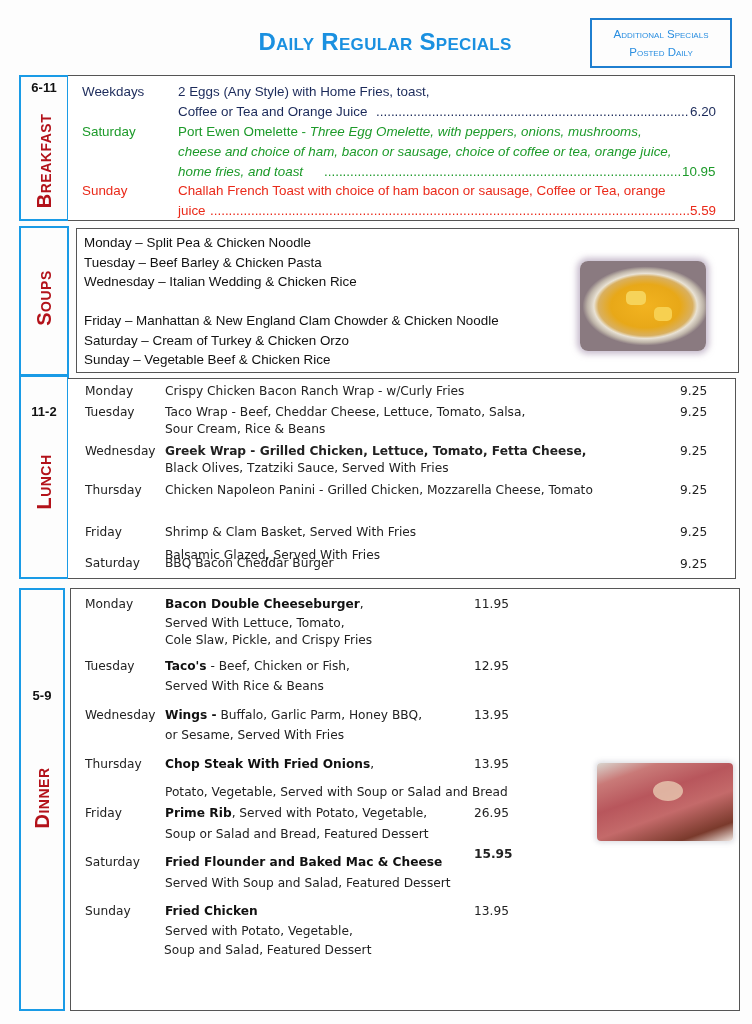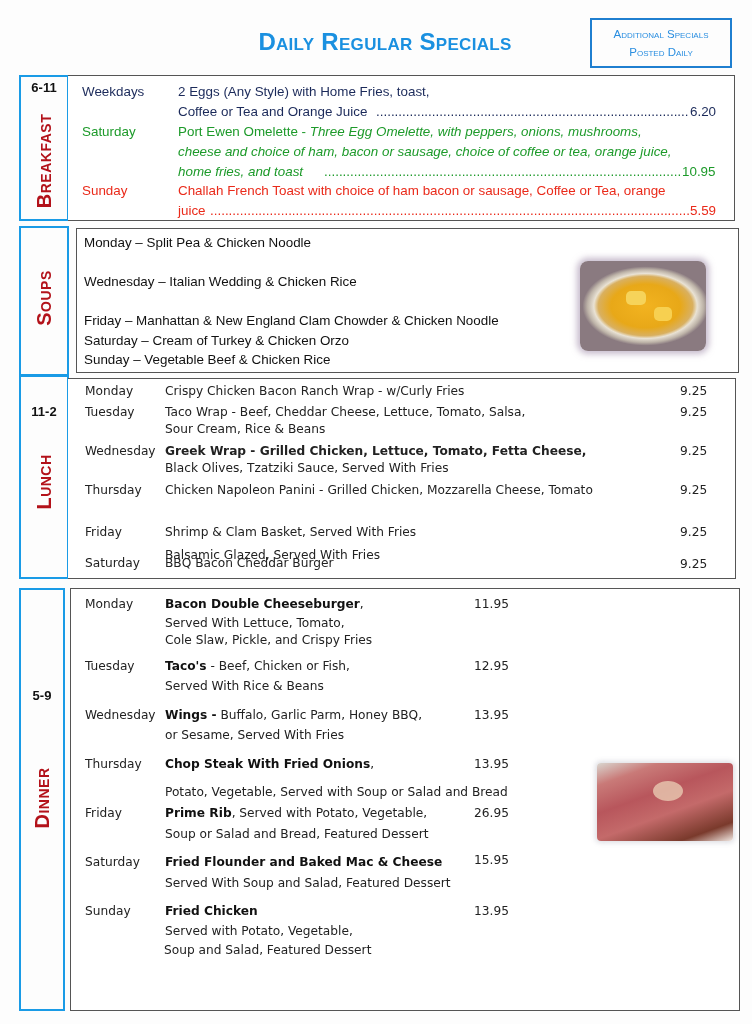--- a/index.html
+++ b/index.html
@@ -55,20 +55,21 @@
   <div class="row bf-red" style="left:110px;top:127px;">juice</div>
   <div class="dots bf-red" style="left:142px;top:127px;width:480px;">....................................................................................................................................................................</div>
   <div class="price bf-red" style="left:622px;top:127px;">5.59</div>
 </div>
 
 <div class="abs side" style="left:19px;top:226px;width:50px;height:150px;">
   <div class="vlabel" style="top:70px;font-size:20px;transform:translate(-50%,-50%) rotate(-90deg);">Soups</div>
 </div>
 <div class="abs box cal" style="left:76px;top:228px;width:663px;height:145px;">
   <div class="row" style="left:7px;top:6px;">Monday – Split Pea &amp; Chicken Noodle</div>
+  <div class="row" style="left:7px;top:25.5px;">Tuesday – Beef Barley &amp; Chicken Pasta</div>
   <div class="row" style="left:7px;top:45px;">Wednesday – Italian Wedding &amp; Chicken Rice</div>
   <div class="row" style="left:7px;top:84px;">Friday – Manhattan &amp; New England Clam Chowder &amp; Chicken Noodle</div>
   <div class="row" style="left:7px;top:103.5px;">Saturday – Cream of Turkey &amp; Chicken Orzo</div>
   <div class="row" style="left:7px;top:123px;">Sunday – Vegetable Beef &amp; Chicken Rice</div>
   <div class="photo" style="left:503px;top:32px;width:126px;height:90px;background:radial-gradient(ellipse 50% 44% at 52% 50%, #f2b320 0%, #e8a818 55%, #d9b060 75%, #e9e2d4 82%, #bdb3a8 92%, #8a7a80 100%);">
     <div class="abs" style="left:46px;top:30px;width:20px;height:14px;background:#f6d35a;border-radius:5px;"></div>
     <div class="abs" style="left:74px;top:46px;width:18px;height:14px;background:#f7d050;border-radius:5px;"></div>
   </div>
 </div>
 
@@ -133,21 +134,21 @@
   <div class="price" style="left:403px;top:168px;">13.95</div>
 
   <div class="row" style="left:14px;top:217px;">Friday</div>
   <div class="row" style="left:94px;top:217px;"><b class="b">Prime Rib</b><span>, Served with Potato, Vegetable,</span></div>
   <div class="row" style="left:94px;top:238px;">Soup or Salad and Bread, Featured Dessert</div>
   <div class="price" style="left:403px;top:217px;">26.95</div>
 
   <div class="row" style="left:14px;top:266px;">Saturday</div>
   <div class="row" style="left:94px;top:266px;"><b class="b">Fried Flounder and Baked Mac &amp; Cheese</b><span></span></div>
   <div class="row" style="left:94px;top:287px;">Served With Soup and Salad, Featured Dessert</div>
-  <div class="price" style="left:403px;top:264px;">15.95</div>
+  <div class="price" style="left:403px;top:258px;font-weight:bold;">15.95</div>
 
   <div class="row" style="left:14px;top:315px;">Sunday</div>
   <div class="row" style="left:94px;top:315px;"><b class="b">Fried Chicken</b><span></span></div>
   <div class="row" style="left:94px;top:335px;">Served with Potato, Vegetable,</div>
   <div class="row" style="left:93px;top:354px;">Soup and Salad, Featured Dessert</div>
   <div class="price" style="left:403px;top:315px;">13.95</div>
 
   <div class="photo" style="left:526px;top:174px;width:136px;height:78px;border-radius:4px;box-shadow:0 0 5px 2px rgba(220,220,225,0.9);background:linear-gradient(160deg,#d9d6cf 0%,#c97a78 18%,#b8565c 40%,#c46a6a 60%,#7a3a2c 85%,#f0e6e0 100%);">
     <div class="abs" style="left:56px;top:18px;width:30px;height:20px;background:#e8c9b2;border-radius:50%;opacity:0.8;"></div>
   </div>

